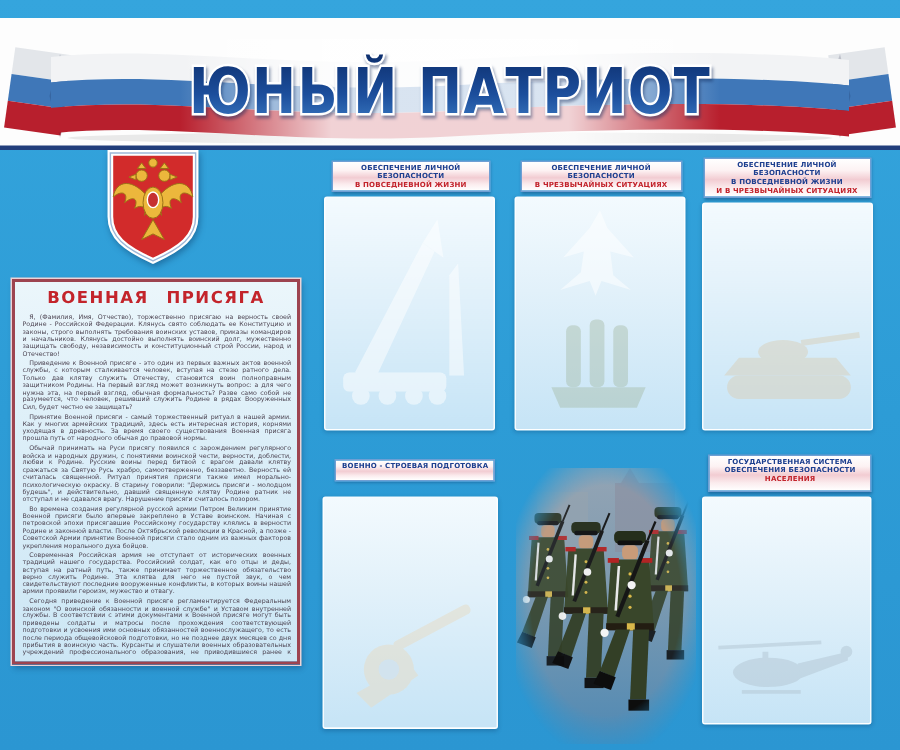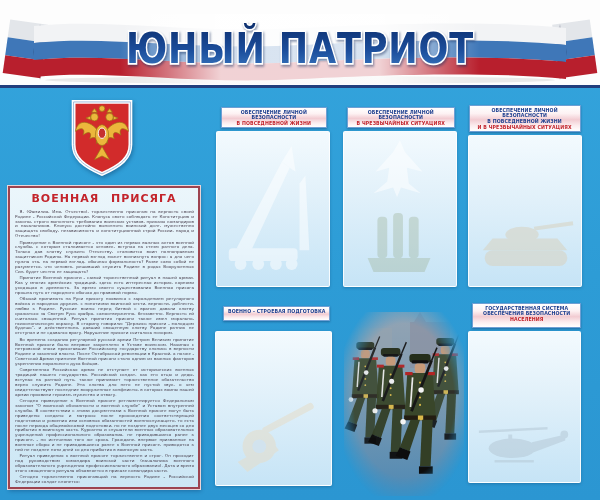--- a/index.html
+++ b/index.html
@@ -1,30 +1,30 @@
 <!DOCTYPE html>
 <html lang="ru"><head>
 <meta charset="utf-8">
 <style>
   html,body{margin:0;padding:0;background:#9fb3bf;}
   *{box-sizing:border-box;font-family:"DejaVu Sans","Liberation Sans",sans-serif;}
   #stand{position:relative;width:600px;height:500px;overflow:hidden;
          background:linear-gradient(180deg,#35a5dd 0%,#2d9cd6 55%,#2b96d2 100%);}
 
   
-  .header{position:absolute;left:0;top:0;width:600px;height:88px;background:#fdfdfd;
+  .header{position:absolute;left:0;top:12px;width:600px;height:88px;background:#fdfdfd;
           border-bottom:3px solid #223e7c;}
   .header svg{display:block;width:600px;height:85px;}
 
   
   .emblem{position:absolute;left:66px;top:97px;width:72px;height:80px;}
   .emblem svg{width:100%;height:100%;display:block;filter:drop-shadow(1px 2px 2px rgba(0,30,70,.35));}
 
   
-  .oath-panel{position:absolute;left:8px;top:186px;width:192px;height:303px;
+  .oath-panel{position:absolute;left:8px;top:186px;width:192px;height:257px;
               border:2px solid #9d4450;box-shadow:0 0 0 1px #ecd3d6,1px 2px 4px rgba(0,20,60,.3);
               background:linear-gradient(180deg,#ebf6fb 0%,#dbeef8 45%,#cde7f5 100%);
               overflow:hidden;}
   .oath-title{height:17px;text-align:center;color:#c3242b;font-weight:bold;font-size:11px;
               letter-spacing:1px;word-spacing:7px;padding-top:4px;}
   .oath-body{position:absolute;left:5px;right:4px;top:21px;bottom:3px;overflow:hidden;}
   .oath-body-inner{width:200%;transform:scale(.5);transform-origin:0 0;
                    font-size:8.4px;line-height:1.16;color:#4d4452;text-align:justify;}
   .oath-body-inner p{margin:0 0 3px 0;text-indent:9px;white-space:pre-line;}
 

